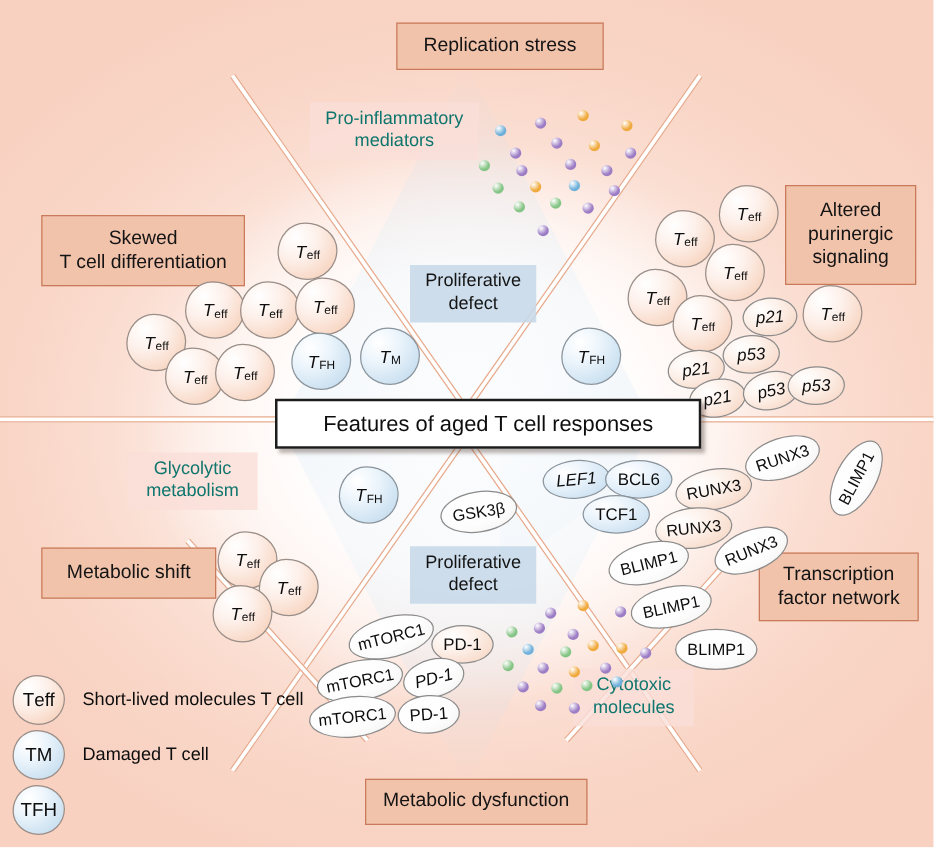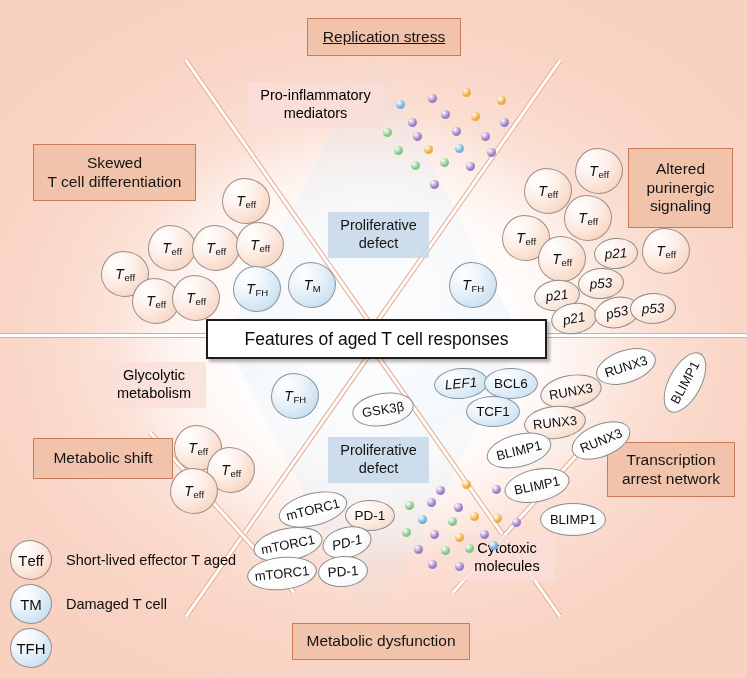--- a/index.html
+++ b/index.html
@@ -106,21 +106,21 @@
     align-items: center;
     justify-content: center;
     padding: 4px 8px;
   }
 
   
   .plabel {
     position: absolute;
     box-sizing: border-box;
     background: rgba(250,223,216,0.80);
-    color: #000000;
+    color: #0f766e;
     font-size: 14.5px;
     line-height: 1.24;
     text-align: center;
     display: flex;
     align-items: center;
     justify-content: center;
     padding: 3px 7px;
   }
 
   
@@ -129,20 +129,21 @@
     box-sizing: border-box;
     background: #ffffff;
     border: 2px solid #1c1c1c;
     color: #0d0d0d;
     font-size: 17.5px;
     display: flex;
     align-items: center;
     justify-content: center;
     box-shadow: 3px 3px 3px rgba(60,40,30,0.35);
     z-index: 30;
+    margin-left: 14px;
   }
 
   
   .cell {
     position: absolute;
     box-sizing: border-box;
     border: 1.1px solid #9a8e88;
     border-radius: 46% 54% 50% 50% / 52% 48% 52% 48%;
     display: flex;
     align-items: center;
@@ -249,29 +250,29 @@
 mediators</div>
   <div class="blabel" style="left:328px; top:212px; width:101px; height:46px; white-space:pre-line;">Proliferative
 defect</div>
   <div class="blabel" style="left:328px; top:437px; width:101px; height:46px; white-space:pre-line;">Proliferative
 defect</div>
   <div class="plabel" style="left:102px; top:362px; width:104px; height:46px; white-space:pre-line;">Glycolytic
 metabolism</div>
   <div class="plabel" style="left:459px; top:535px; width:96px; height:46px; white-space:pre-line;">Cytotoxic
 molecules</div>
 
-  <div class="obox" style="left:307px; top:18px; width:154px; height:38px;text-decoration:underline;">Replication stress</div>
-  <div class="obox" style="left:33px; top:144px; width:163px; height:57px; white-space:pre-line;">Skewed
+  <div class="obox" style="left:317px; top:18px; width:166px; height:38px;">Replication stress</div>
+  <div class="obox" style="left:33px; top:172px; width:163px; height:57px; white-space:pre-line;">Skewed
 T cell differentiation</div>
   <div class="obox" style="left:628px; top:148px; width:105px; height:80px; white-space:pre-line;">Altered
 purinergic
 signaling</div>
   <div class="obox" style="left:33px; top:438px; width:140px; height:41px;">Metabolic shift</div>
   <div class="obox" style="left:607px; top:442px; width:128px; height:55px; white-space:pre-line;">Transcription
-arrest network</div>
+factor network</div>
   <div class="obox" style="left:292px; top:623px; width:178px; height:37px;">Metabolic dysfunction</div>
 
   <div id="dots-top">
       <div class="dot" style="left: 396px; top: 100px; background: radial-gradient(circle at 32% 28%, rgb(255, 255, 255) 0%, rgb(111, 176, 218) 58%, rgb(111, 176, 218) 100%);"></div>
       <div class="dot" style="left: 428px; top: 94px; background: radial-gradient(circle at 32% 28%, rgb(255, 255, 255) 0%, rgb(156, 124, 196) 58%, rgb(156, 124, 196) 100%);"></div>
       <div class="dot" style="left: 462px; top: 88px; background: radial-gradient(circle at 32% 28%, rgb(255, 255, 255) 0%, rgb(240, 169, 60) 58%, rgb(240, 169, 60) 100%);"></div>
       <div class="dot" style="left: 497px; top: 96px; background: radial-gradient(circle at 32% 28%, rgb(255, 255, 255) 0%, rgb(240, 169, 60) 58%, rgb(240, 169, 60) 100%);"></div>
       <div class="dot" style="left: 408px; top: 118px; background: radial-gradient(circle at 32% 28%, rgb(255, 255, 255) 0%, rgb(156, 124, 196) 58%, rgb(156, 124, 196) 100%);"></div>
       <div class="dot" style="left: 441px; top: 110px; background: radial-gradient(circle at 32% 28%, rgb(255, 255, 255) 0%, rgb(156, 124, 196) 58%, rgb(156, 124, 196) 100%);"></div>
       <div class="dot" style="left: 471px; top: 112px; background: radial-gradient(circle at 32% 28%, rgb(255, 255, 255) 0%, rgb(240, 169, 60) 58%, rgb(240, 169, 60) 100%);"></div>
@@ -423,21 +424,21 @@
     </div>
 
   <div class="banner" style="left:206px; top:319px; width:341px; height:40px;">Features of aged T cell responses</div>
 
   <div id="legend-layer">
       <div class="legend-row" style="left: 10px; top: 540px;">
         <div class="legend-cell cell-eff">
           <span class="maintxt">T</span>
           <span class="sub">eff</span>
         </div>
-        <div class="legend-text">Short-lived effector T aged</div>
+        <div class="legend-text">Short-lived molecules T cell</div>
       </div>
       <div class="legend-row" style="left: 10px; top: 584px;">
         <div class="legend-cell cell-blue">
           <span class="maintxt">T</span>
           <span class="sub">M</span>
         </div>
         <div class="legend-text">Damaged T cell</div>
       </div>
       <div class="legend-row" style="left: 10px; top: 628px;">
         <div class="legend-cell cell-blue">

